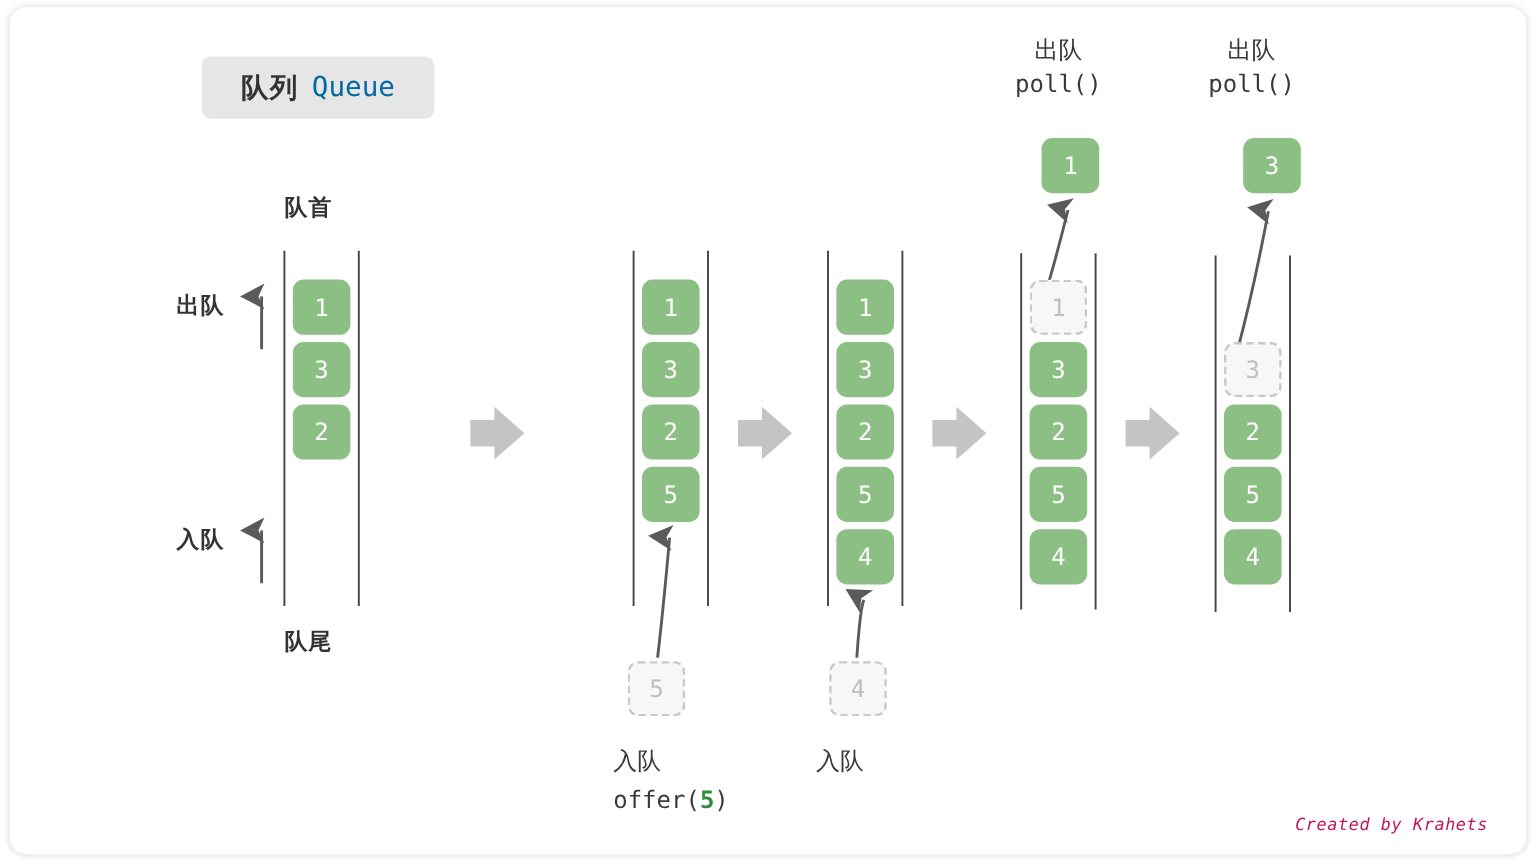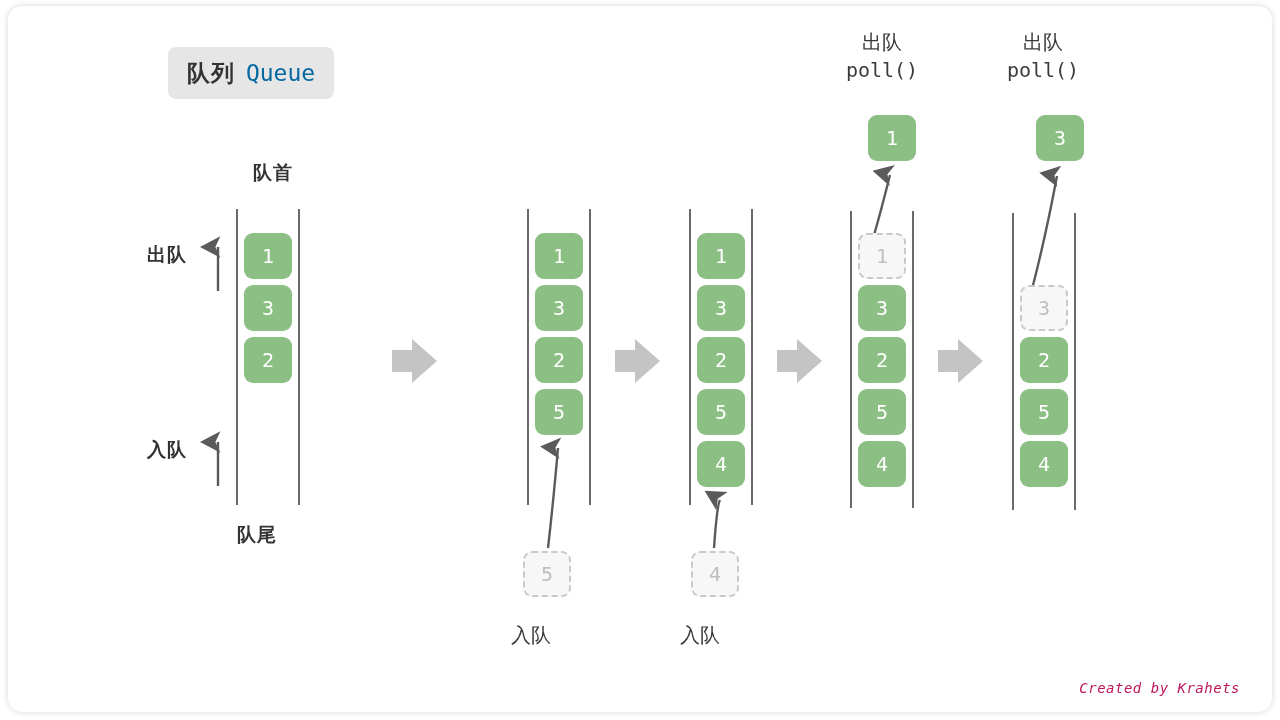--- a/index.html
+++ b/index.html
@@ -30,21 +30,21 @@
     left: 0; top: 0;
     width: 1280px;
     height: 720px;
   }
 
   
   .title-badge {
     position: absolute;
     left: 168px;
     top: 47px;
-    width: 166px;
+    width: 194px;
     height: 52px;
     background: #e6e6e6;
     border-radius: 8px;
     display: flex;
     align-items: center;
     justify-content: center;
     gap: 11px;
   }
   .title-cn {
     font-size: 23px;
@@ -61,21 +61,21 @@
 
   
   .head-label, .tail-label {
     position: absolute;
     font-size: 19px;
     font-weight: bold;
     color: #333333;
     letter-spacing: 1px;
     white-space: nowrap;
   }
-  .head-label { left: 237px; top: 160px; margin-left: 16px; }
+  .head-label { left: 237px; top: 160px; }
   .tail-label { left: 237px; top: 522px; }
 
   .side-label {
     position: absolute;
     font-size: 19px;
     font-weight: bold;
     color: #333333;
     letter-spacing: 1px;
     white-space: nowrap;
   }
@@ -248,20 +248,21 @@
   <div class="cell filled" style="left:244px; top:285px;">3</div>
   <div class="cell filled" style="left:244px; top:337px;">2</div>
 
   <div class="cell filled" style="left:535px; top:233px;">1</div>
   <div class="cell filled" style="left:535px; top:285px;">3</div>
   <div class="cell filled" style="left:535px; top:337px;">2</div>
   <div class="cell filled" style="left:535px; top:389px;">5</div>
   <div class="cell ghost" style="left:523px; top:551px;">5</div>
   <div class="col-caption" style="left:511px; top:620px;">
     <span class="cap-cn">入队</span>
+    <span class="cap-code"><span>offer(</span><span class="arg">5</span><span>)</span></span>
   </div>
 
   <div class="cell filled" style="left:697px; top:233px;">1</div>
   <div class="cell filled" style="left:697px; top:285px;">3</div>
   <div class="cell filled" style="left:697px; top:337px;">2</div>
   <div class="cell filled" style="left:697px; top:389px;">5</div>
   <div class="cell filled" style="left:697px; top:441px;">4</div>
   <div class="cell ghost" style="left:691px; top:551px;">4</div>
   <div class="col-caption" style="left:680px; top:620px;">
     <span class="cap-cn">入队</span>

